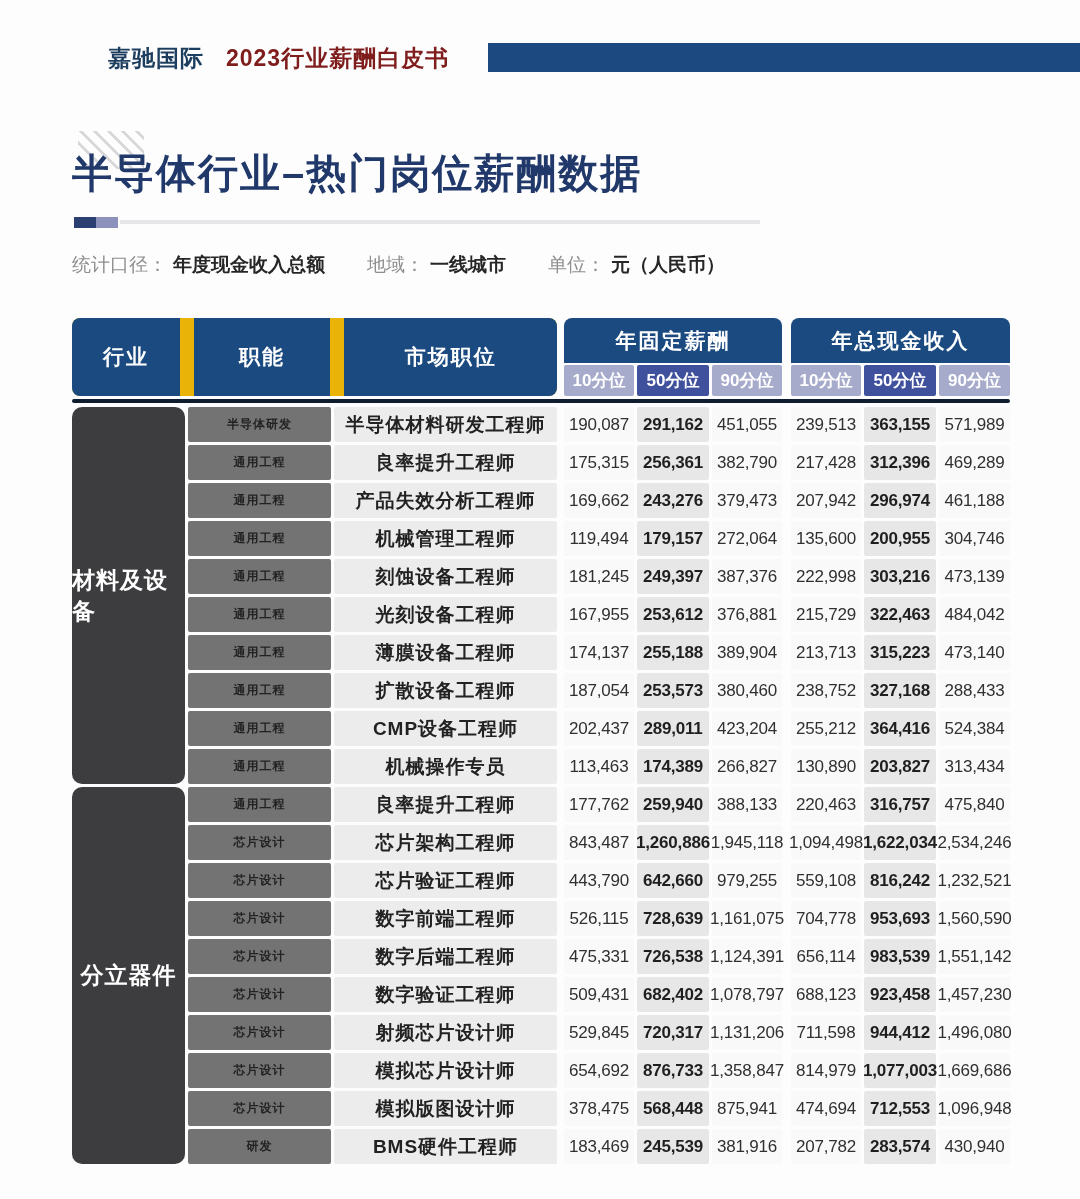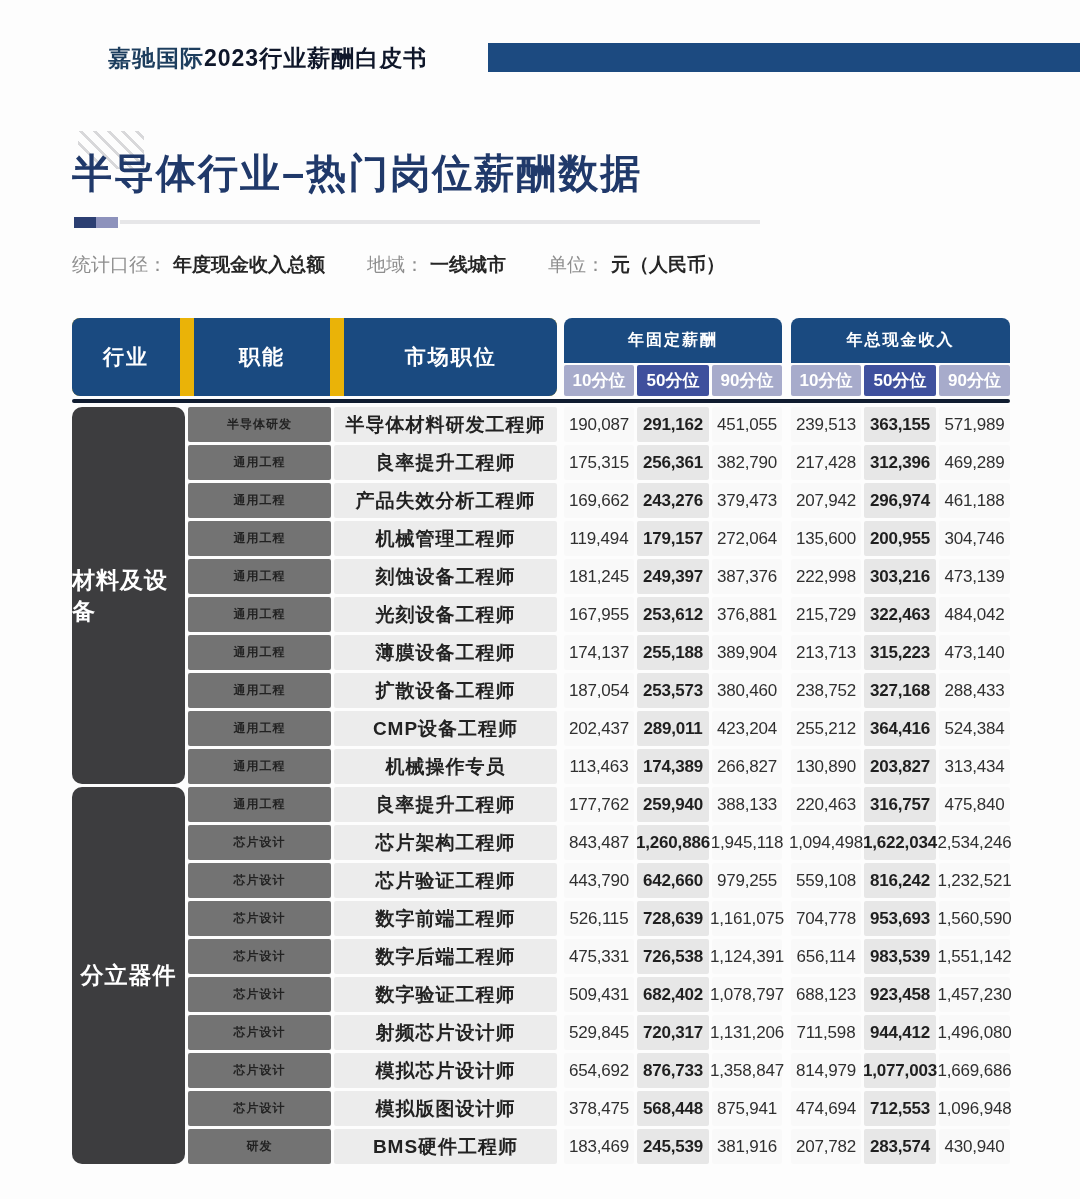--- a/index.html
+++ b/index.html
@@ -3,21 +3,21 @@
 <meta charset="utf-8">
 <style>
   * { margin:0; padding:0; box-sizing:border-box; }
   html,body { background:#ffffff; }
   body { font-family:"Liberation Sans","DejaVu Sans",sans-serif; }
   #page { position:relative; width:1080px; height:1199px; background:#fdfdfd; overflow:hidden; }
 
   
   .brand-row { position:absolute; left:108px; top:42px; height:32px; display:flex; align-items:center; }
   .brand-name { font-size:23px; font-weight:700; color:#1d3e5e; letter-spacing:1px; }
-  .brand-doc { font-size:23px; font-weight:700; color:#0f172a; letter-spacing:1px;text-align:right; }
+  .brand-doc { font-size:23px; font-weight:700; color:#7f1d1d; margin-left:22px; letter-spacing:1px;text-align:right; }
   .brand-bar { position:absolute; left:488px; top:43px; width:592px; height:29px; background:#1c4a80; }
 
   
   .stripes { position:absolute; left:78px; top:131px; width:66px; height:38px;
     background:repeating-linear-gradient(45deg, transparent 0 7px, #d8d8da 7px 10px); }
   .page-title { position:absolute; left:72px; top:146px; font-size:40px; font-weight:900;
     color:#20396a; letter-spacing:2px; }
   .title-divider { position:absolute; left:74px; top:216px; width:700px; height:12px; display:flex; align-items:center; }
   .div-sq-dark { width:22px; height:11px; background:#2c3f72; }
   .div-sq-light { width:22px; height:11px; background:#8d92bc; }
@@ -35,21 +35,21 @@
   .thead { display:flex; height:78px; }
   .th-left { width:485px; height:78px; background:#eab308; border-radius:8px; overflow:hidden;
     display:flex; column-gap:14px; }
   .th-left .hcell { background:#1a4a80; color:#fff; display:flex; align-items:center; justify-content:center;
     font-size:21px; font-weight:700; letter-spacing:2px; }
   .hc-ind { width:113px; } .hc-fn { width:143px; } .hc-pos { width:223px; }
 
   .th-group { margin-left:7px; width:218px; display:flex; flex-direction:column; }
   .th-group.g2 { margin-left:9px; width:219px;border-radius:32px; }
   .group-bar { height:45px; background:#1a4a80; border-radius:8px 8px 0 0; color:#fff;
-    display:flex; align-items:center; justify-content:center; font-size:16px; font-weight:700; letter-spacing:2px; }
+    display:flex; align-items:center; justify-content:center; font-size:21px; font-weight:700; letter-spacing:2px; }
   .sub-row { display:flex; column-gap:3px; margin-top:2px; }
   .sub-cell { height:31px; display:flex; align-items:center; justify-content:center;
     color:#fff; font-size:17px; font-weight:700; background:#a7abcb; border-radius:2px; }
   .sub-cell.mid { background:#3f509d; }
   .sw1 { width:70px; } .sw2 { width:72px; } .sw3 { width:70px; } .sw3b { width:71px; }
 
   .head-line { height:4px; background:#101c30; border-radius:2px; margin-top:3px; }
 
   .tbody { position:relative; margin-top:4px; padding-left:116px; }
   .ind-block { position:absolute; left:0; width:113px; background:#3d3d3f; border-radius:10px;

